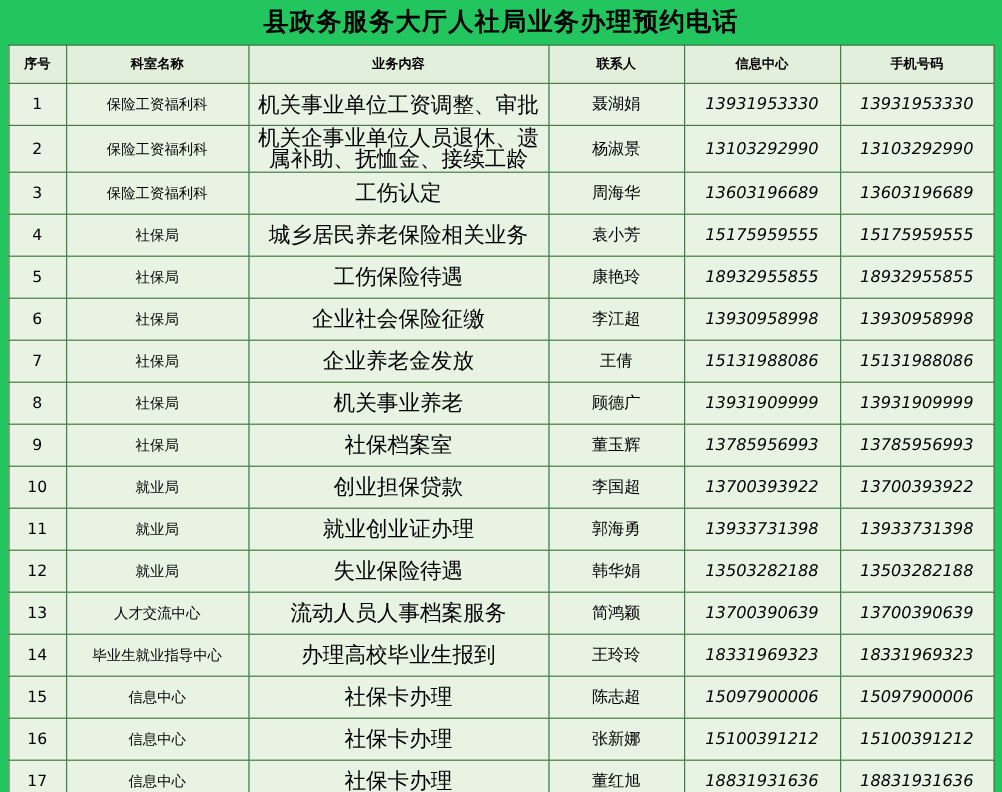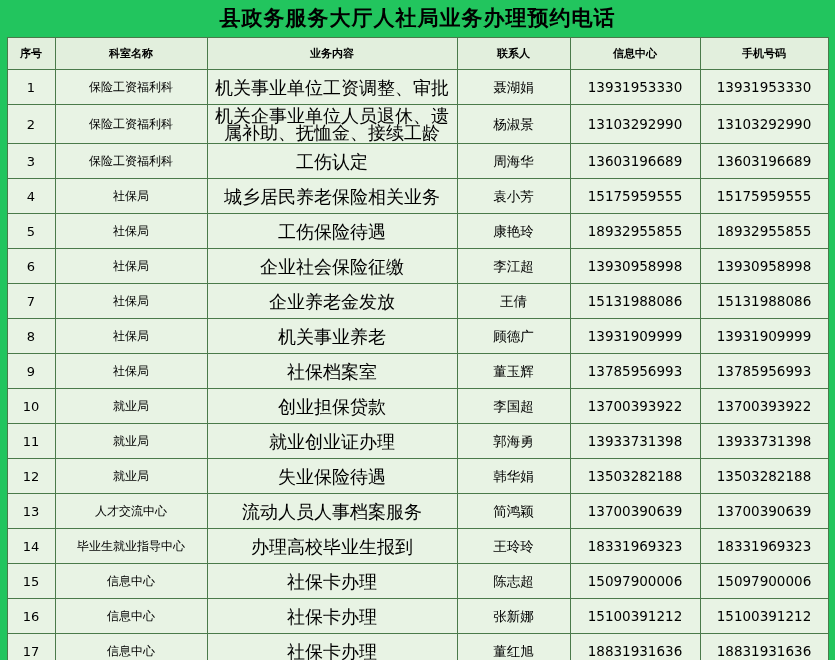--- a/index.html
+++ b/index.html
@@ -52,21 +52,21 @@
   }
   tbody td {
     font-size: 13.5px;
     font-weight: normal;
     height: 30px;
   }
   tbody tr td.c-idx { font-size: 13px; }
   tbody tr td.c-dept { font-size: 12px; }
   tbody tr td.c-biz { font-size: 18px; }
   tbody tr td.c-name { font-size: 13.5px; }
-  tbody tr td.c-tel, tbody tr td.c-mob { font-size: 13.5px; }
+  tbody tr td.c-tel, tbody tr td.c-mob { font-size: 13.5px; font-style: italic; }
   .col-idx  { width: 48px; }
   .col-dept { width: 152px; }
   .col-biz  { width: 250px; }
   .col-name { width: 113px; }
   .col-tel  { width: 130px; }
   .col-mob  { width: 128px; }
 </style>
 </head>
 <body>
 

